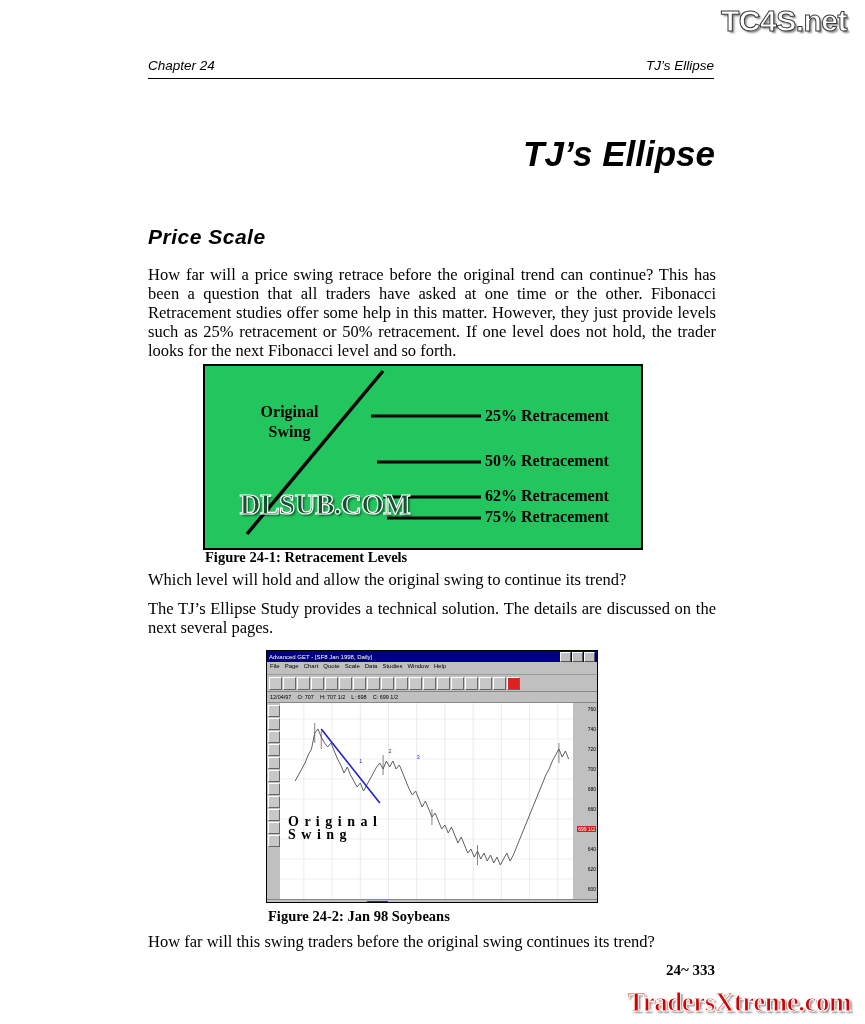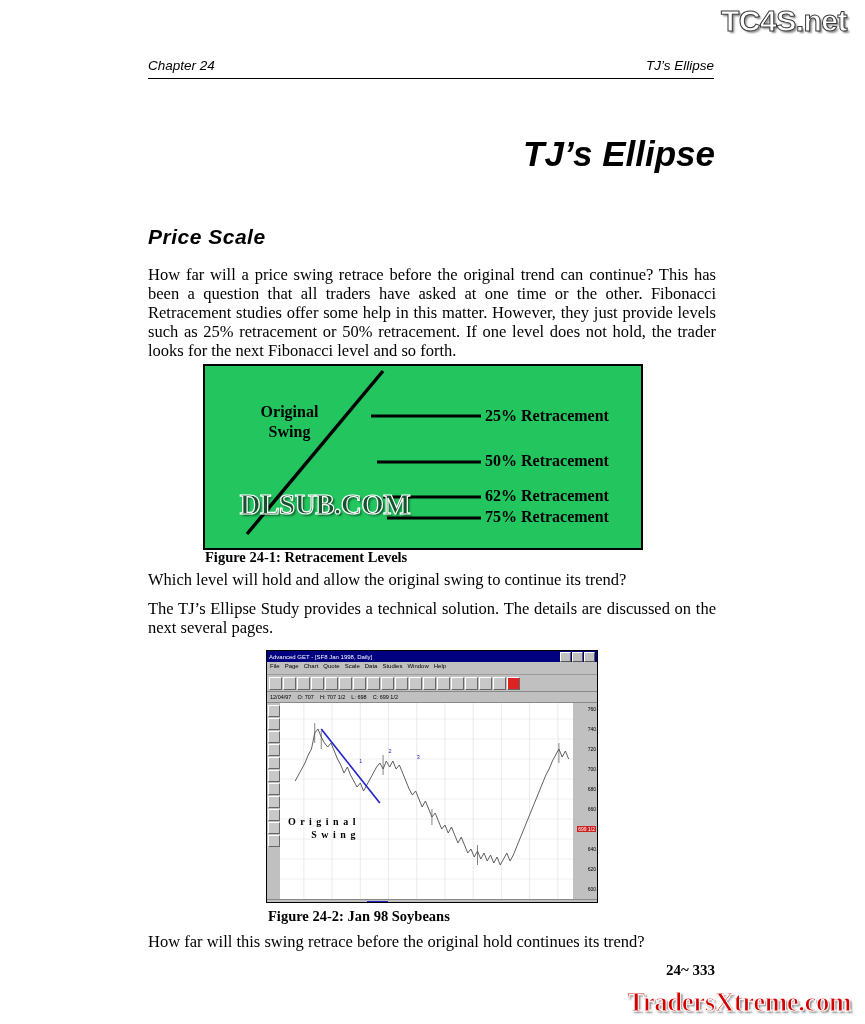--- a/index.html
+++ b/index.html
@@ -295,26 +295,25 @@
     position: relative;
     border-top: 1px solid #888;
   }
   .f2-xaxis span { position: absolute; top: 1px; }
   .swing-label {
     position: absolute;
     left: 8px;
     top: 112px;
     font-family: "Liberation Serif", serif;
     font-weight: bold;
-    font-size: 10px;
+    font-size: 14px;
     letter-spacing: 1px;
     line-height: 13px;
     color: #000;
     z-index: 5;
-    text-align: right;
   }
 
   
   .page-num {
     position: absolute;
     right: 150px;
     top: 962px;
     font-family: "Liberation Serif", serif;
     font-weight: bold;
     font-size: 15px;
@@ -507,17 +506,17 @@
     <span style="left:172px;">Jul</span>
     <span style="left:204px;">Aug</span>
     <span style="left:234px;">Sep</span>
     <span style="left:262px;">Oct</span>
     <span style="left:290px;">Nov</span>
   </div>
 
 </div>
 <div class="fig-caption" id="fig2-caption">Figure 24-2: Jan 98 Soybeans</div>
 
-<div class="para" id="para4">How far will this swing retrace before the original hold continues its trend?</div>
+<div class="para" id="para4">How far will this swing traders before the original swing continues its trend?</div>
 
 <div class="page-num">24~ 333</div>
 
 <div class="wm-bottom">TradersXtreme.com</div>
 
 </body></html>

